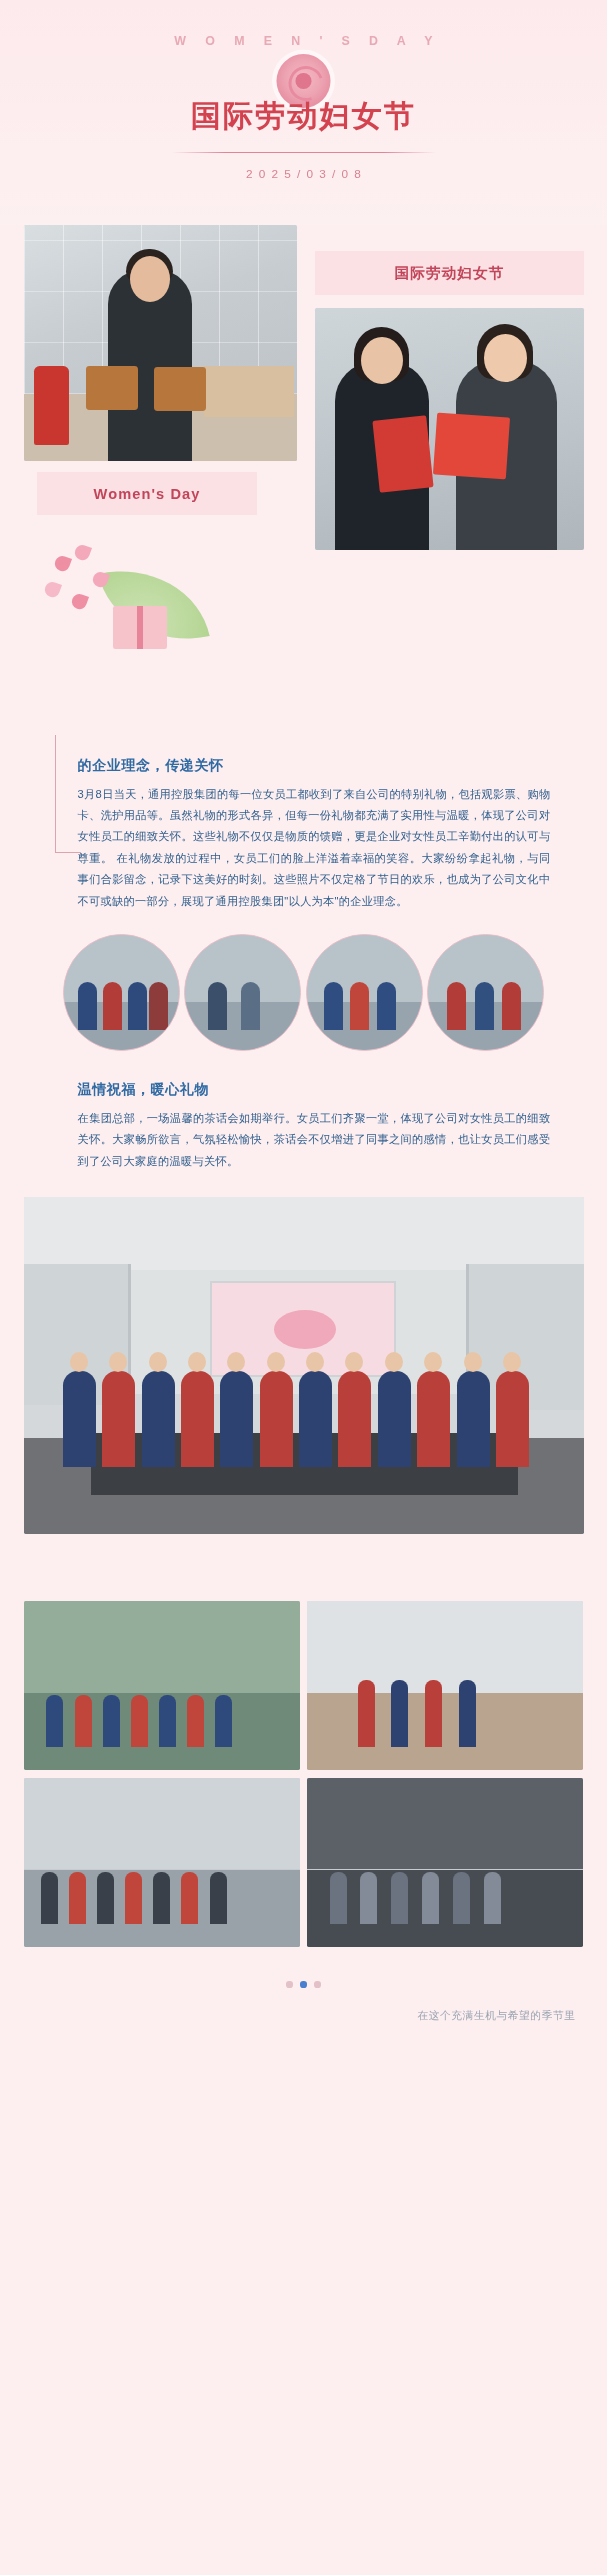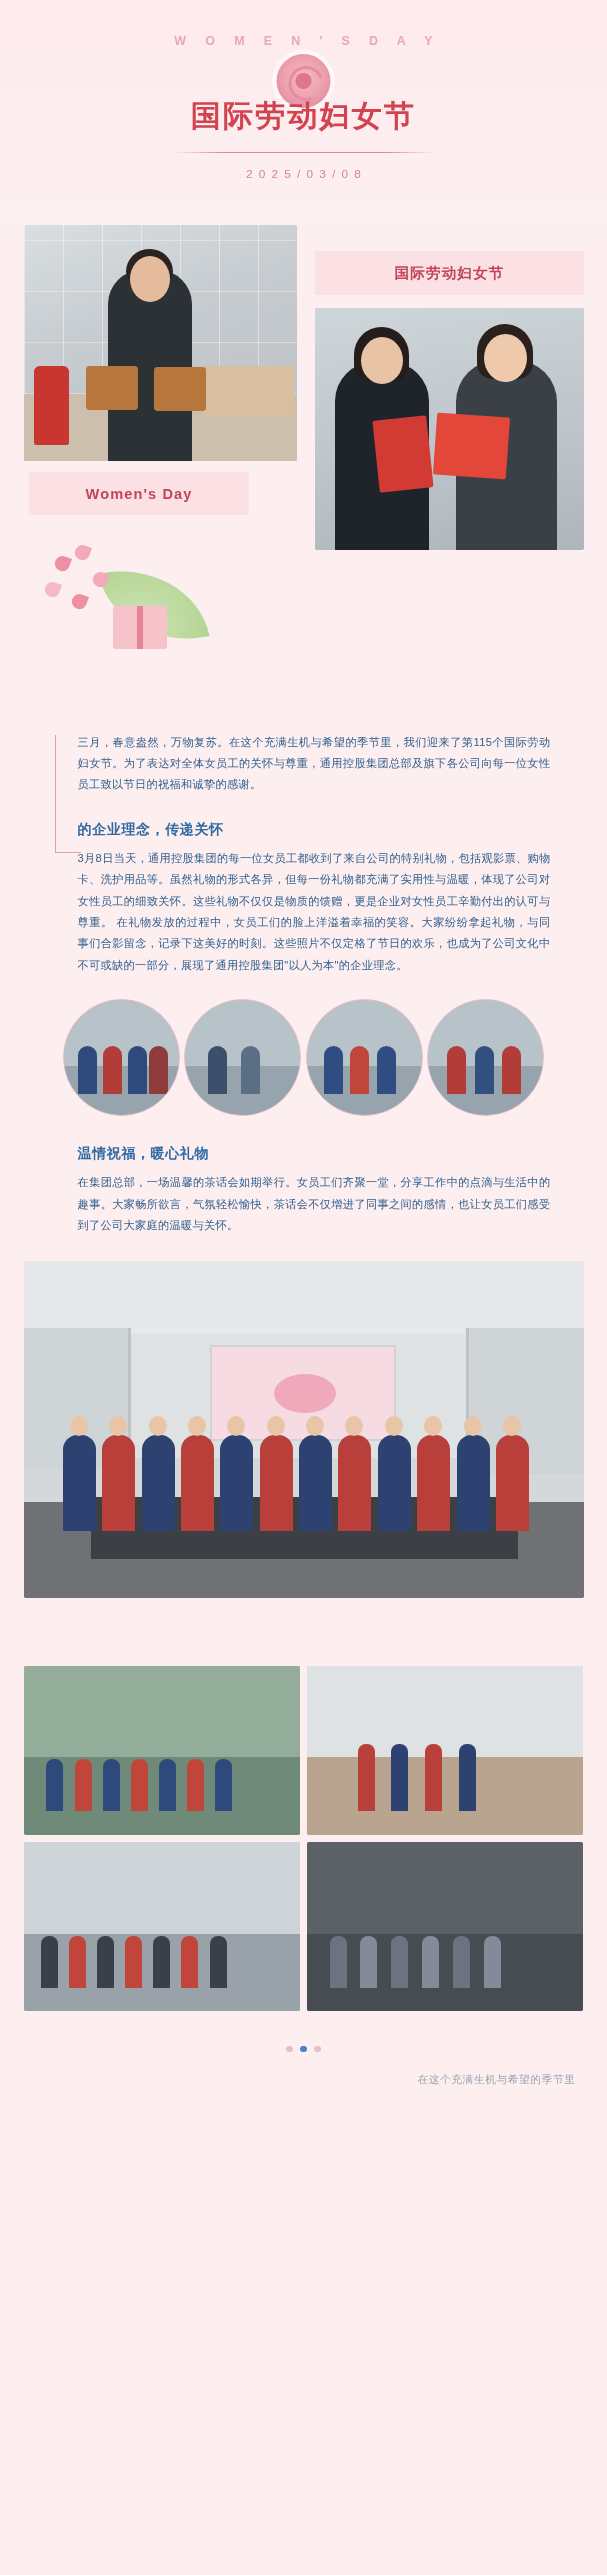--- a/index.html
+++ b/index.html
@@ -143,21 +143,21 @@
   .p2 .w1 { position:absolute; left:20px; top:54px; width:94px; height:188px; background:#1f242a; border-radius:39px 39px 0 0; }
   .p2 .w2 { position:absolute; left:141px; top:52px; width:101px; height:190px; background:#3b4046; border-radius:42px 42px 0 0; }
   .p2 .h1 { position:absolute; left:46px; top:29px; width:42px; height:47px; background:#e9c3a5; border-radius:50%; }
   .p2 .h2 { position:absolute; left:169px; top:26px; width:43px; height:48px; background:#eec9ab; border-radius:50%; }
   .p2 .hair1 { position:absolute; left:39px; top:19px; width:55px; height:54px; background:#241d1b; border-radius:28px 28px 15.7px 15.7px; }
   .p2 .hair2 { position:absolute; left:162px; top:15.7px; width:56px; height:55px; background:#2a211d; border-radius:28px 28px 15.7px 15.7px; }
   .p2 .card1 { position:absolute; left:61px; top:110px; width:54px; height:72px; background:#d23b33; border-radius:2.2px; transform: rotate(-6deg); }
   .p2 .card2 { position:absolute; left:120px; top:107px; width:73px; height:62px; background:#e2473a; border-radius:2.2px; transform: rotate(4deg); }
 
   
-  .l2 { left: 29px; top: 247px; width: 220px; height: 43px; }
+  .l2 { left: 37px; top: 247px; width: 220px; height: 43px; }
 
   
   .illus { position:absolute; left: 39px; top: 315px; width: 186px; height: 129px; }
   .leaf {
     position:absolute; left: 67px; top: 22.5px; width: 96px; height: 84px;
     background: radial-gradient(ellipse at 30% 70%, #cfe3b6 0%, #b9d89a 60%, #a8cf86 100%);
     border-radius: 0 100% 0 100%;
     transform: rotate(-12deg);
   }
   .gift {
@@ -358,21 +358,20 @@
           <span></span>
           <span></span>
       </div>
     </div>
   </div>
 
   <div class="body-wrap">
 
     <div class="intro">
       <div class="bar"></div>
-      <p class="text">三月，春意盎然，万物复苏。在这个充满生机与希望的季节里，我们迎来了第115个国际劳动妇女节。为了表达对全体女员工的关怀与尊重，通用控股集团总部及旗下各公司向每一位女性员工致以节日的祝福和诚挚的感谢。</p>
     </div>
 
     <div class="sec-block">
       <h2 class="sec">的企业理念，传递关怀</h2>
       <p class="text">3月8日当天，通用控股集团的每一位女员工都收到了来自公司的特别礼物，包括观影票、购物卡、洗护用品等。虽然礼物的形式各异，但每一份礼物都充满了实用性与温暖，体现了公司对女性员工的细致关怀。这些礼物不仅仅是物质的馈赠，更是企业对女性员工辛勤付出的认可与尊重。
 在礼物发放的过程中，女员工们的脸上洋溢着幸福的笑容。大家纷纷拿起礼物，与同事们合影留念，记录下这美好的时刻。这些照片不仅定格了节日的欢乐，也成为了公司文化中不可或缺的一部分，展现了通用控股集团"以人为本"的企业理念。</p>
     </div>
 
     <div class="circle-row">
       <div class="circ c1">
@@ -400,21 +399,21 @@
           <span class="top"></span>
           <span class="bot"></span>
           <i></i>
           <i></i>
           <i></i>
         </div>
     </div>
 
     <div class="sec-block">
       <h2 class="sec">温情祝福，暖心礼物</h2>
-      <p class="text">在集团总部，一场温馨的茶话会如期举行。女员工们齐聚一堂，分享工作中的点滴与生活中的趣事。大家畅所欲言，气氛轻松愉快，茶话会不仅增进了同事之间的感情，也让女员工们感受到了公司大家庭的温暖与关怀。</p>
+      <p class="text">在集团总部，一场温馨的茶话会如期举行。女员工们齐聚一堂，体现了公司对女性员工的细致关怀。大家畅所欲言，气氛轻松愉快，茶话会不仅增进了同事之间的感情，也让女员工们感受到了公司大家庭的温暖与关怀。</p>
     </div>
   </div>
 
   <div class="wide-photo">
     <div class="ceil"></div>
       <div class="wall"></div>
     <div class="shelfL"></div>
       <div class="shelfR"></div>
     <div class="screen"></div>
     <div class="floor"></div>

